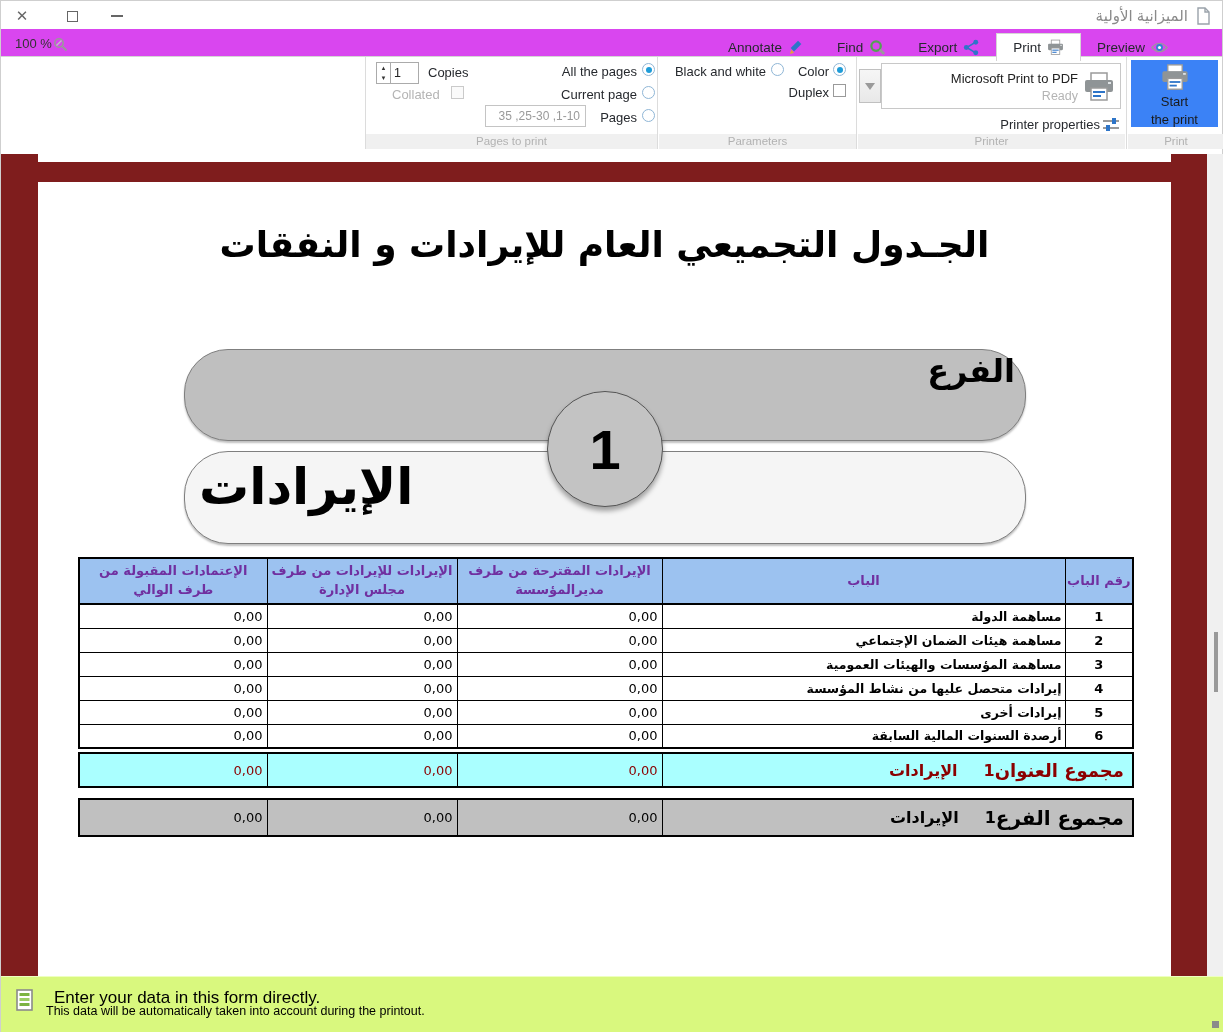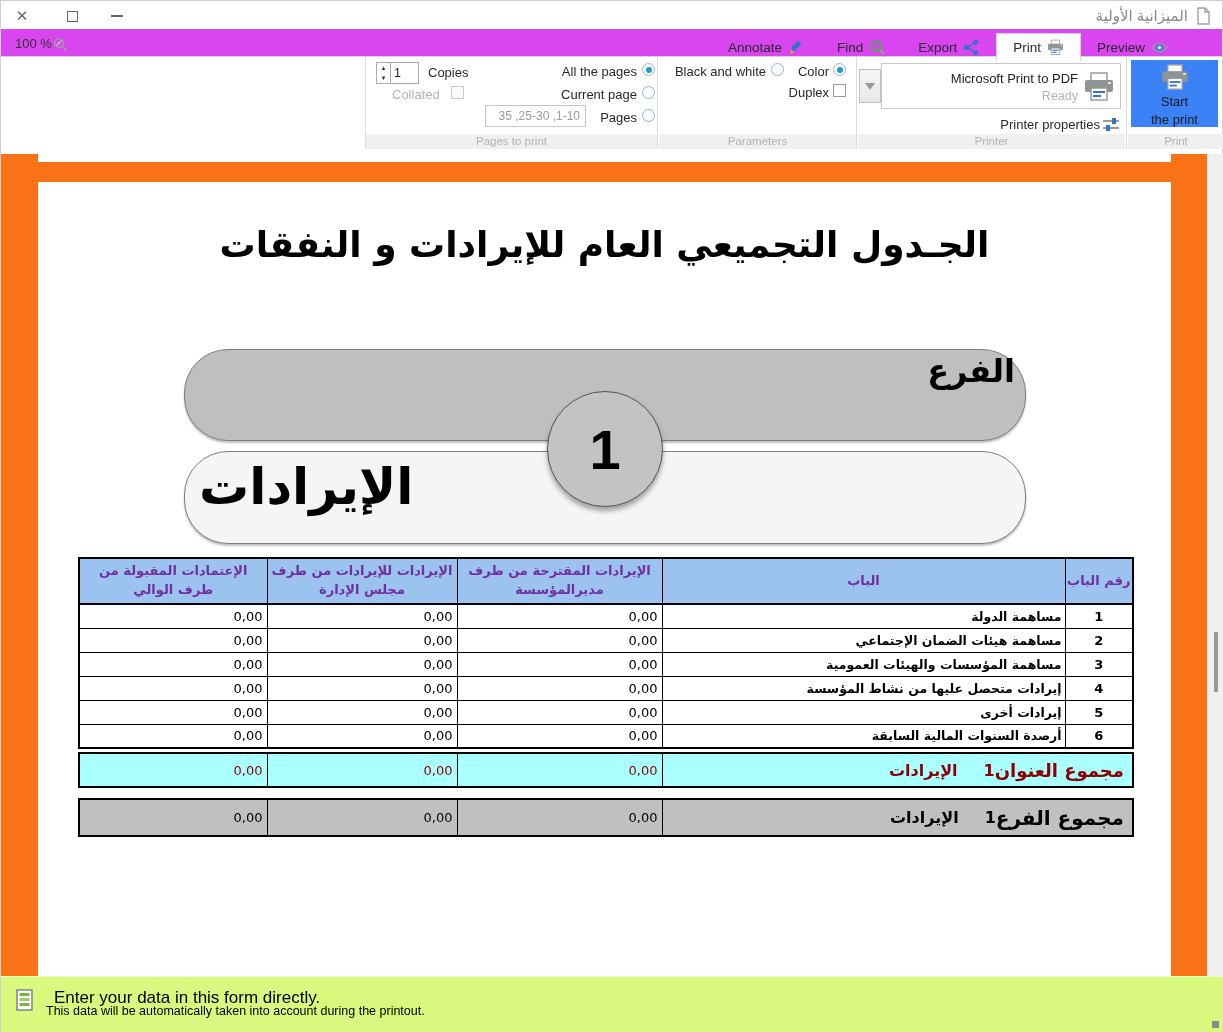--- a/index.html
+++ b/index.html
@@ -71,21 +71,21 @@
   .comboicon { position:absolute; right:5px; top:8px; width:32px; height:30px; }
   .propsrow { position:absolute; right:5px; top:58px; display:flex; align-items:center; gap:2px; }
   .propsicon { width:18px; height:18px; }
 
   .g-print { left:1127px; width:96px; }
   .startbtn { position:absolute; left:3px; top:3px; width:87px; height:67px; background:#3b82f6; display:flex; flex-direction:column; align-items:center; justify-content:space-between; padding-top:4px; cursor:default; }
   .startbtn .bicon { width:30px; height:27px; }
   .startbtn .t { font-size:13px; color:#1a1a1a; line-height:14.5px; text-align:center; }
 
   
-  .preview { position:absolute; left:0; top:153px; width:1223px; height:822px; background:#f97316; }
+  .preview { position:absolute; left:0; top:153px; width:1223px; height:822px; background:#7f1d1d; }
   .pagesliver { position:absolute; left:37px; top:0; width:1133px; height:8px; background:#fff; }
   .page { position:absolute; left:37px; top:28px; width:1133px; height:794px; background:#fff; }
   .scrolltrack { position:absolute; right:0; top:0; width:17px; height:822px; background:#f0f0f0; }
   .scrollthumb { position:absolute; left:7px; top:478px; width:4px; height:60px; background:#999; }
 
   
   .doctitle { position:absolute; left:0; top:42px; width:100%; text-align:center; font-family:"DejaVu Sans",sans-serif; font-weight:bold; font-size:36px; color:#000; direction:rtl; }
   .banner { position:absolute; left:146px; width:842px; border:1px solid #7f7f7f; border-radius:44px; }
   .banner1 { top:167px; height:92px; background:#bfbfbf; box-shadow:0 2px 2px rgba(0,0,0,0.25); }
   .banner2 { top:269px; height:93px; background:#f5f5f5; box-shadow:0 2px 2px rgba(0,0,0,0.25); }

